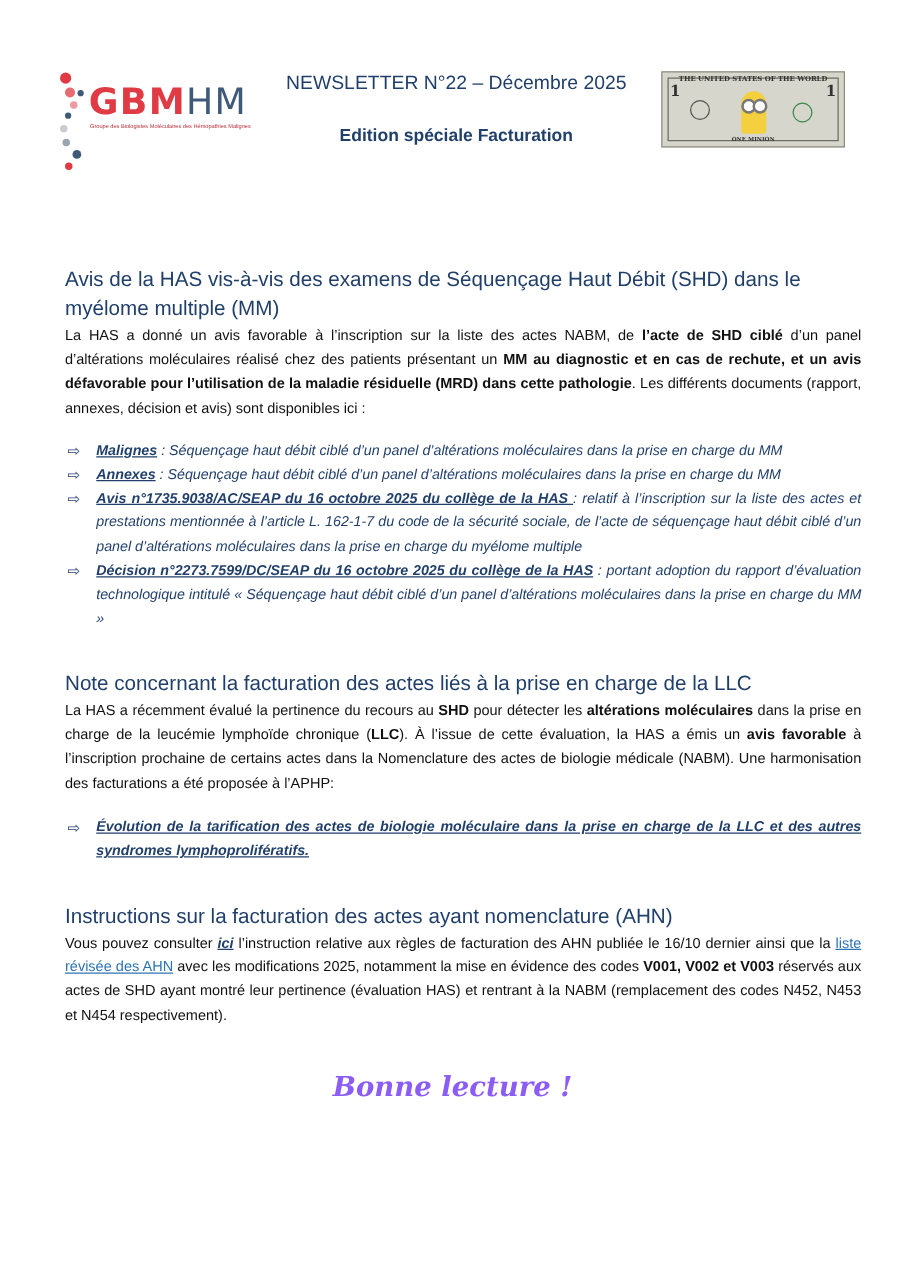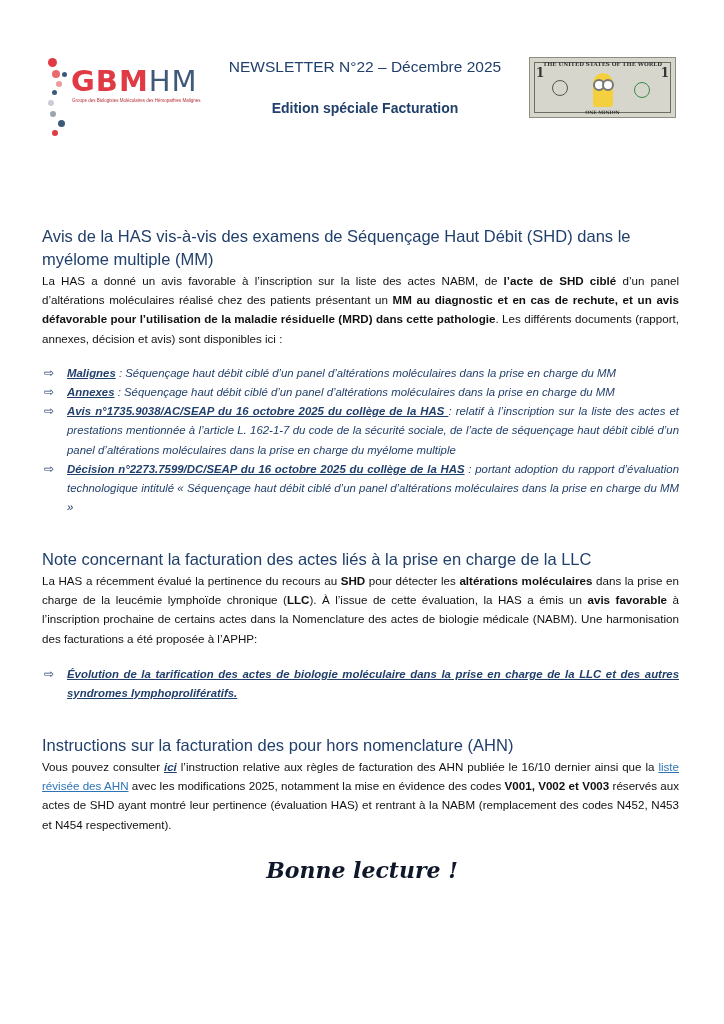--- a/index.html
+++ b/index.html
@@ -21,33 +21,33 @@
   .bill-inner { position: absolute; left: 4px; top: 4px; right: 4px; bottom: 4px; border: 1px solid #6d6d60; }
   .bill-top { position: absolute; left: 0; right: 0; top: 3px; text-align: center; font-family: "DejaVu Serif", serif;
               font-size: 5.5px; font-weight: bold; color: #333; }
   .bill-bottom { position: absolute; left: 0; right: 0; bottom: 2px; text-align: center; font-family: "DejaVu Serif", serif;
                  font-size: 4.5px; font-weight: bold; color: #333; }
   .bill-one { position: absolute; font-family: "DejaVu Serif", serif; font-weight: bold; font-size: 12px; color: #333; }
   .minion { position: absolute; left: 63px; top: 15px; width: 20px; height: 34px; background: #f4d03f;
             border-radius: 10px 10px 3px 3px; }
   .minion-eye { position: absolute; width: 8px; height: 8px; border-radius: 50%; background: #fff; border: 2px solid #777; top: 6px; }
   .seal { position: absolute; width: 14px; height: 14px; border-radius: 50%; border: 1px solid #555; }
-  .section { position: absolute; left: 42px; width: 637px; margin-top: 12px; }
+  .section { position: absolute; left: 52px; width: 637px; }
   h2 { margin: 0; color: #213f6b; font-weight: normal; font-size: 16.5px; line-height: 23px; }
   p { margin: 0; font-size: 11.6px; line-height: 19.2px; text-align: justify; }
   b { font-weight: bold; }
   ul.arrows { list-style: none; margin: 0; padding: 0; }
   ul.arrows li { position: relative; padding-left: 25px; font-size: 11.4px; line-height: 19.2px;
                  color: #213f6b; font-style: italic; text-align: justify; }
   .arrow { position: absolute; left: 2px; top: 0; font-style: normal; color: #213f6b; font-size: 12px; }
   a.doclink { color: #213f6b; font-weight: bold; text-decoration: underline; }
   a.plainlink { color: #2e74b5; text-decoration: underline; }
   a.iclink { color: #213f6b; font-weight: bold; font-style: italic; text-decoration: underline; }
   .closing { position: absolute; left: 0; width: 724px; top: 857px; text-align: center;
-             font-family: "DejaVu Serif", serif; font-style: italic; font-weight: bold; color: #0f172a; font-size: 22px; }
+             font-family: "DejaVu Serif", serif; font-style: italic; font-weight: bold; color: #8b5cf6; font-size: 22px; }
 </style>
 </head>
 <body>
 
 <div class="logo">
   <span class="dot" style="left:8px;top:0;width:9px;height:9px;background:#e03b45"></span>
   <span class="dot" style="left:12px;top:12px;width:8px;height:8px;background:#e86b72"></span>
   <span class="dot" style="left:22px;top:14px;width:5px;height:5px;background:#3e5a78"></span>
   <span class="dot" style="left:16px;top:23px;width:6px;height:6px;background:#ef9aa0"></span>
   <span class="dot" style="left:12px;top:32px;width:5px;height:5px;background:#3e5a78"></span>
@@ -110,19 +110,19 @@
   </p>
   <ul class="arrows" style="margin-top:17px">
     <li>
       <span class="arrow">⇨</span>
       <a class="doclink" href="#">Évolution de la tarification des actes de biologie moléculaire dans la prise en charge de la LLC et des autres syndromes lymphoprolifératifs.</a>
     </li>
   </ul>
 </div>
 
 <div class="section" style="top:722px">
-  <h2>Instructions sur la facturation des pour hors nomenclature (AHN)</h2>
+  <h2>Instructions sur la facturation des actes ayant nomenclature (AHN)</h2>
   <p>
     <span>Vous pouvez consulter </span><a class="iclink" href="#">ici</a><span> l’instruction relative aux règles de facturation des AHN publiée le 16/10 dernier ainsi que la </span><a class="plainlink" href="#">liste révisée des AHN</a><span> avec les modifications 2025, notamment la mise en évidence des codes </span><b>V001, V002 et V003</b><span> réservés aux actes de SHD ayant montré leur pertinence (évaluation HAS) et rentrant à la NABM (remplacement des codes N452, N453 et N454 respectivement).</span>
   </p>
 </div>
 
 <div class="closing">Bonne lecture !</div>
 
 </body></html>

